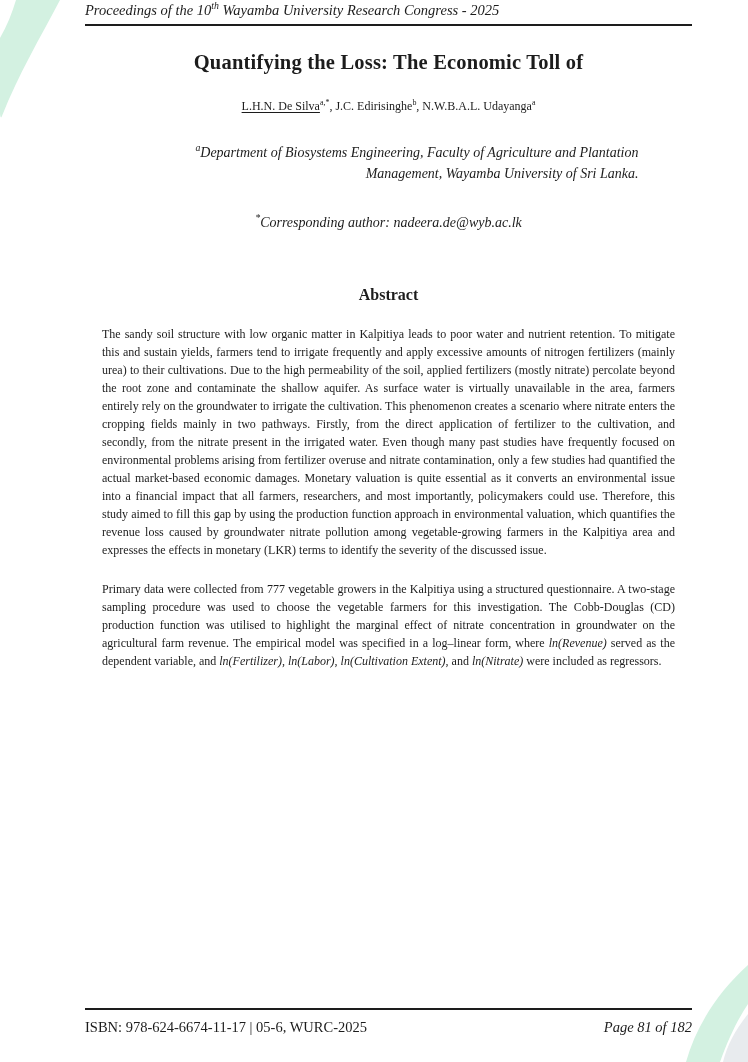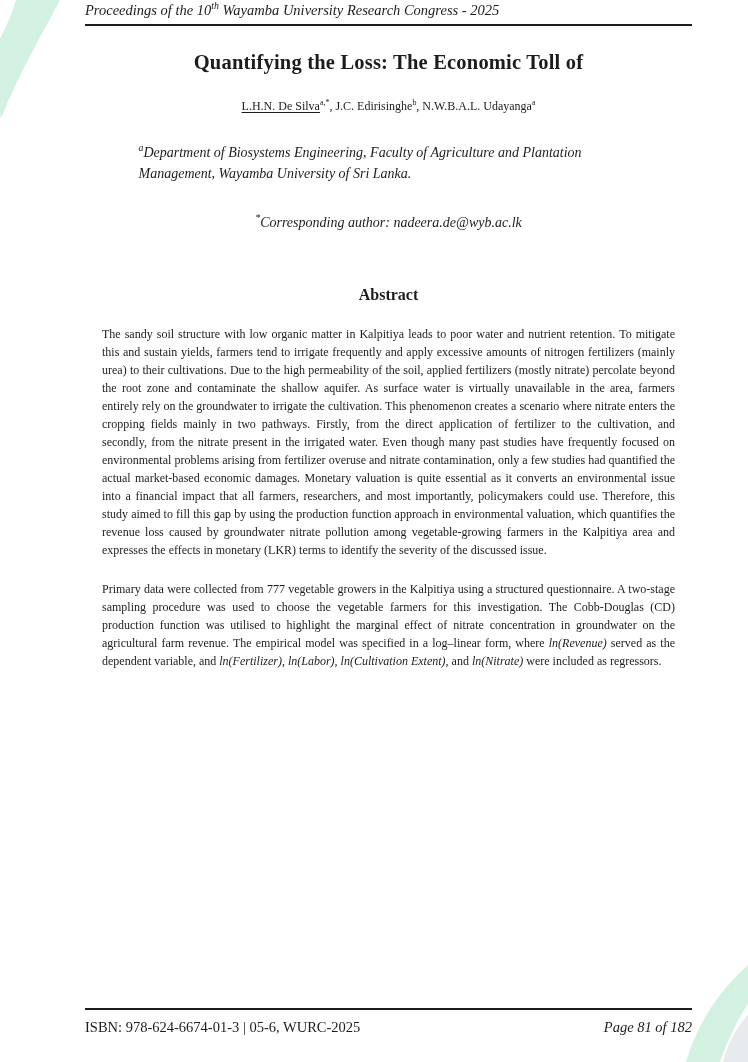--- a/index.html
+++ b/index.html
@@ -36,21 +36,21 @@
 
   .authors {
     margin-top: 20px;
     text-align: center;
     font-size: 12px;
   }
   .authors sup { font-size: 66%; }
 
   .affiliations {
     margin-top: 26px;
-    text-align: left;
+    text-align: right;
     font-style: italic;
     font-size: 14px;
     line-height: 1.55;
   }
   .affiliation { max-width: 500px; margin: 0 auto; }
   .affiliations sup, .corresponding sup { font-size: 70%; }
 
   .corresponding {
     margin-top: 27px;
     text-align: center;
@@ -120,15 +120,15 @@
 
   <div class="abstract-heading">Abstract</div>
 
   <p class="body-para"><span>The sandy soil structure with low organic matter in Kalpitiya leads to poor water and nutrient retention. To mitigate this and sustain yields, farmers tend to irrigate frequently and apply excessive amounts of nitrogen fertilizers (mainly urea) to their cultivations. Due to the high permeability of the soil, applied fertilizers (mostly nitrate) percolate beyond the root zone and contaminate the shallow aquifer.  As surface water is virtually unavailable in the area, farmers entirely rely on the groundwater to irrigate the cultivation. This phenomenon creates a scenario where nitrate enters the cropping fields mainly in two pathways. Firstly, from the direct application of fertilizer to the cultivation, and secondly, from the nitrate present in the irrigated water. Even though many past studies have frequently focused on environmental problems arising from fertilizer overuse and nitrate contamination, only a few studies had quantified the actual market-based economic damages. Monetary valuation is quite essential as it converts an environmental issue into a financial impact that all farmers, researchers, and most importantly, policymakers could use. Therefore, this study aimed to fill this gap by using the production function approach in environmental valuation, which quantifies the revenue loss caused by groundwater nitrate pollution among vegetable-growing farmers in the Kalpitiya area and expresses the effects in monetary (LKR) terms to identify the severity of the discussed issue.</span></p>
 
   <p class="body-para"><span>Primary data were collected from 777 vegetable growers in the Kalpitiya using a structured questionnaire.  A two-stage sampling procedure was used to choose the vegetable farmers for this investigation. The Cobb-Douglas (CD) production function was utilised to highlight the marginal effect of nitrate concentration in groundwater on the agricultural farm revenue. The empirical model was specified in a log–linear form, where </span><span class="it">ln(Revenue)</span><span> served as the dependent variable, and </span><span class="it">ln(Fertilizer)</span><span>, </span><span class="it">ln(Labor)</span><span>, </span><span class="it">ln(Cultivation Extent)</span><span>, and </span><span class="it">ln(Nitrate)</span><span> were included as regressors.</span></p>
 
 </div>
 
 <div class="page-footer">
-  <span class="footer-left">ISBN: 978-624-6674-01-3 | 05-6, WURC-2025</span>
+  <span class="footer-left">ISBN: 978-624-6674-11-17 | 05-6, WURC-2025</span>
   <span class="footer-right">Page 81 of 182</span>
 </div>
 
 </body></html>

